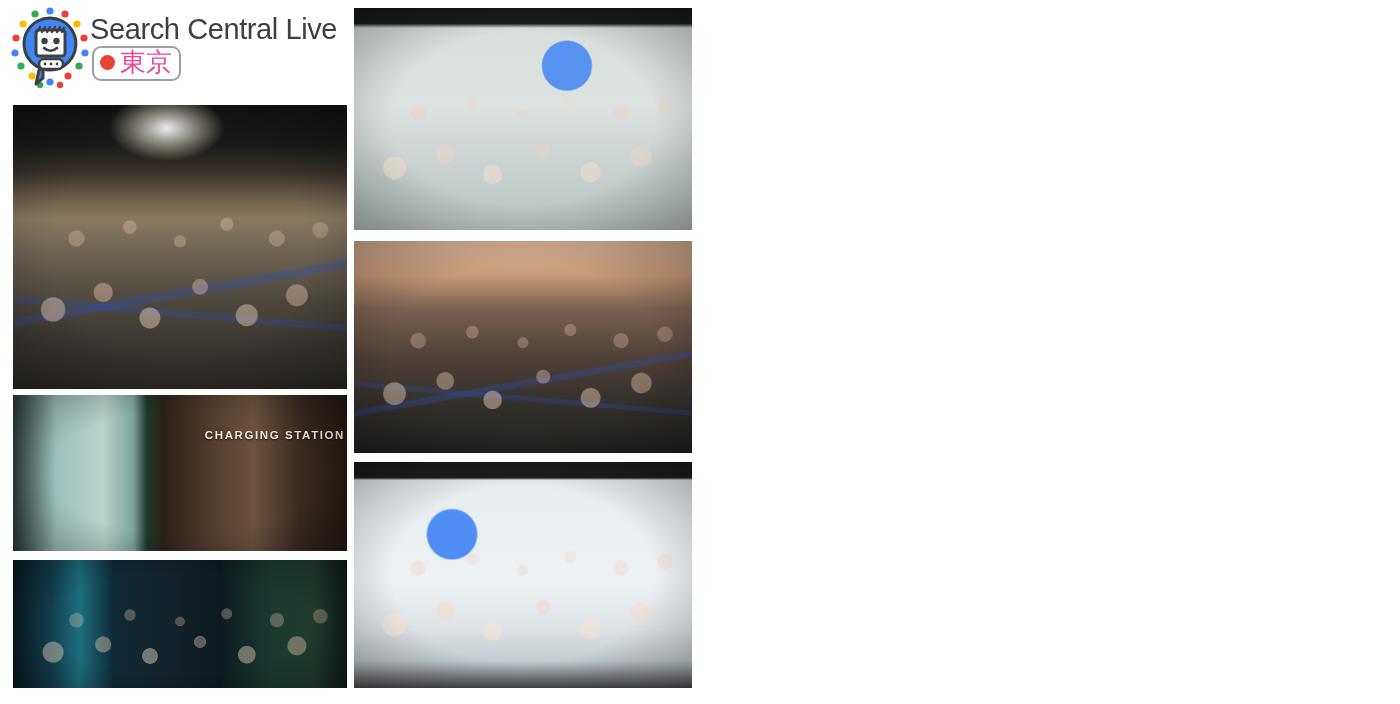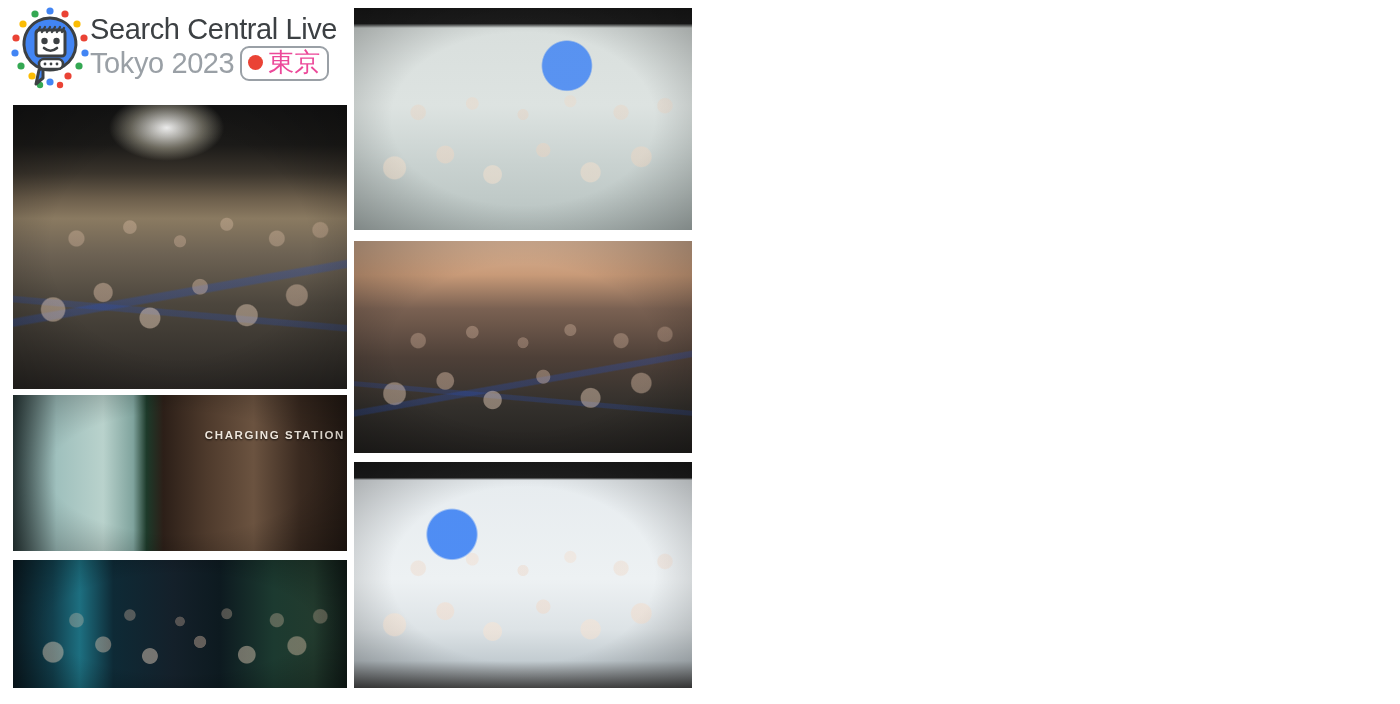--- a/index.html
+++ b/index.html
@@ -168,21 +168,20 @@
           <path d="M34 42 Q40.5 47.5 47 42" stroke="#3c4043" stroke-width="2.6" fill="none" stroke-linecap="round"></path>
           <rect x="29" y="53" width="24" height="10" rx="5" fill="#ffffff" stroke="#3c4043" stroke-width="2.6"></rect>
           <circle cx="35" cy="58" r="1.4" fill="#3c4043"></circle>
           <circle cx="41" cy="58" r="1.4" fill="#3c4043"></circle>
           <circle cx="47" cy="58" r="1.4" fill="#3c4043"></circle>
         </svg>
       </div>
       <div class="title-block">
         <span class="title-main">Search Central Live</span>
         <span class="title-sub-row">
-          <span class="title-sub">Tokyo 2023</span>
           <span class="jp-badge">
             <span class="jp-dot"></span>
             <span class="jp-text">東京</span>
           </span>
         </span>
       </div>
     </div>
 
     <div class="photo tex-crowd lanyards" id="tokyo-group">
       <span class="vignette"></span>

